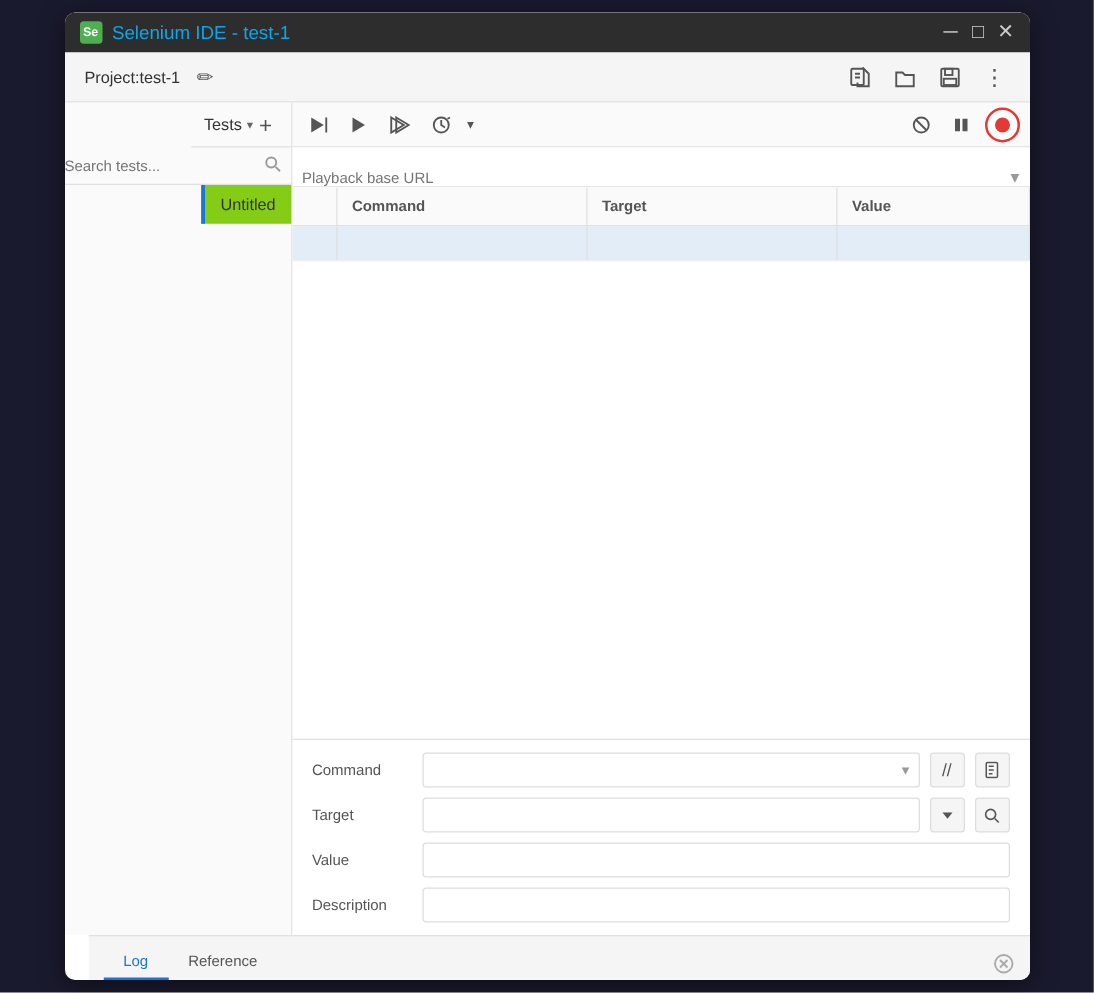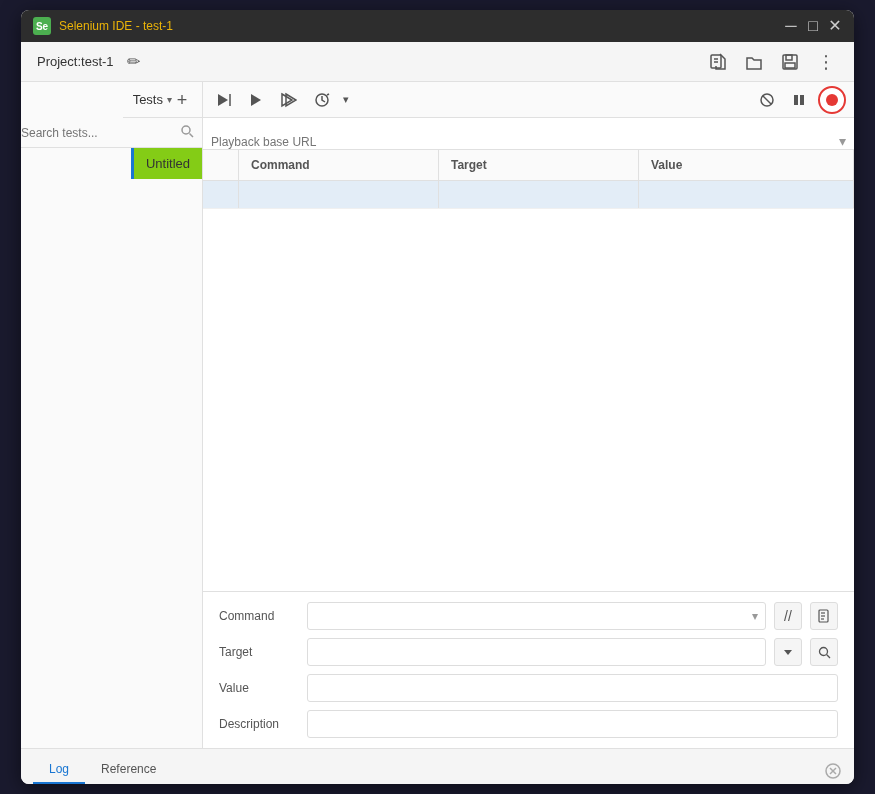--- a/index.html
+++ b/index.html
@@ -8,21 +8,21 @@
       font-size: 13px;
       background: #1a1a2e;
       display: flex;
       justify-content: center;
       align-items: center;
       width: 875px;
       height: 794px;
       overflow: hidden;
     }
     .window {
-      width: 833px;
+      width: 772px;
       height: 774px;
       background: #ffffff;
       border-radius: 8px;
       overflow: hidden;
       display: flex;
       flex-direction: column;
       box-shadow: 0 4px 20px rgba(0,0,0,0.5);
     }
     
     .title-bar {
@@ -43,22 +43,22 @@
       display: flex;
       align-items: center;
       justify-content: center;
       font-size: 10px;
       font-weight: bold;
       color: white;
       flex-shrink: 0;
     }
     .title-bar-text {
       flex: 1;
-      font-size: 12px;
-      color: #eab308;
+      font-size: 15px;
+      color: #0ea5e9;
     }
     .title-bar-controls {
       display: flex;
       gap: 8px;
       align-items: center;
     }
     .title-btn {
       width: 14px;
       height: 14px;
       display: flex;
@@ -378,20 +378,21 @@
     }
     
     .bottom-bar {
       height: 36px;
       background: #f5f5f5;
       border-top: 1px solid #e0e0e0;
       display: flex;
       align-items: flex-end;
       padding: 0 12px;
       flex-shrink: 0;
+      margin-left: 19px;
     }
     .bottom-tab {
       padding: 6px 16px;
       font-size: 12px;
       color: #555;
       cursor: pointer;
       border-bottom: 2px solid transparent;
     }
     .bottom-tab.active {
       color: #1976d2;

